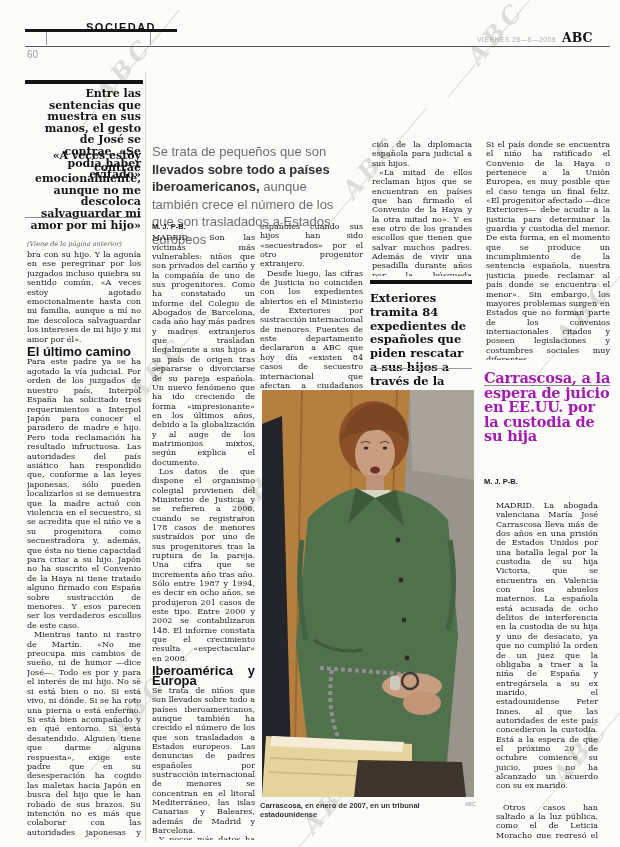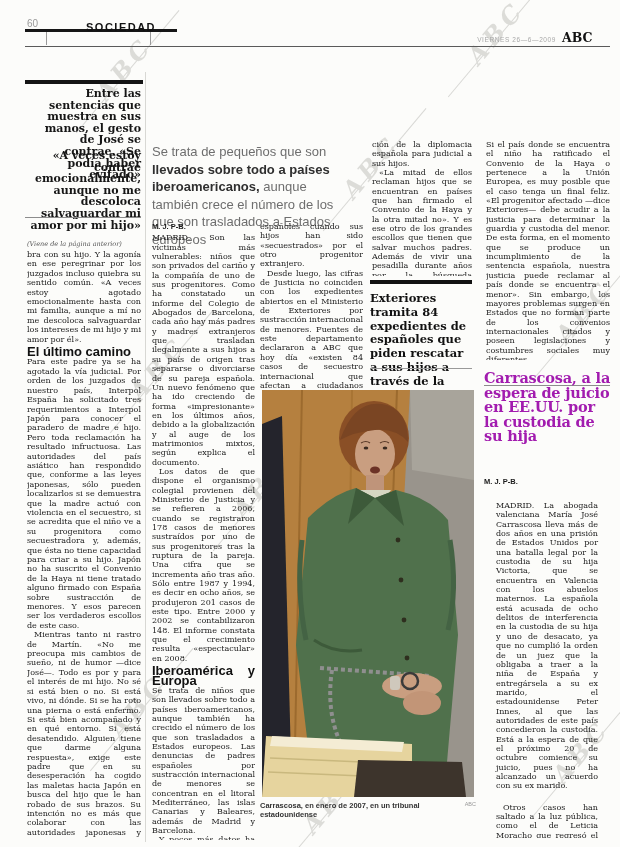--- a/index.html
+++ b/index.html
@@ -10,21 +10,21 @@
   
   .wm { position:absolute; width:160px; height:40px; transform:rotate(-50deg);
         color:#bdbdb8; opacity:.5; text-align:center; pointer-events:none; }
   .wm .wm-line { position:absolute; left:0; top:19px; width:160px; height:1px; background:#b5b5b0; }
   .wm .wm-txt { position:relative; font-family:"DejaVu Serif", serif; font-style:italic;
                 font-weight:bold; font-size:24px; letter-spacing:5px; }
 
   
   .hdr-thickbar { left:25px; top:29px; width:152px; height:3px; background:#161616; }
   .hdr-rule { left:25px; top:46px; width:585px; height:1px; background:#5a5a5a; }
-  .hdr-num  { left:27px; top:18px; font-family:"Liberation Sans", sans-serif; font-size:10px; color:#9a9a9a; }
+  .hdr-num  { left:27px; top:49px; font-family:"Liberation Sans", sans-serif; font-size:10px; color:#9a9a9a; }
   .hdr-vsep1 { left:46px; top:32px; width:1px; height:13px; background:#9a9a9a; }
   .hdr-section { left:54px; top:21px; font-family:"Liberation Sans", sans-serif; font-weight:bold;
                  font-size:11px; letter-spacing:1.5px; color:#111;margin-left:32px; }
   .hdr-vsep2 { left:150px; top:32px; width:1px; height:13px; background:#9a9a9a; }
   .hdr-date { left:448px; top:36px; width:108px; text-align:right; font-family:"Liberation Sans", sans-serif;
               font-size:6.5px; letter-spacing:.6px; color:#a9a9a9; }
   .hdr-brand { left:562px; top:30px; font-family:"DejaVu Serif", serif; font-weight:bold; font-size:12.5px; color:#111; }
 
   
   .vdivider { left:145px; top:72px; width:1px; height:770px; background:#d8d8d4; }

